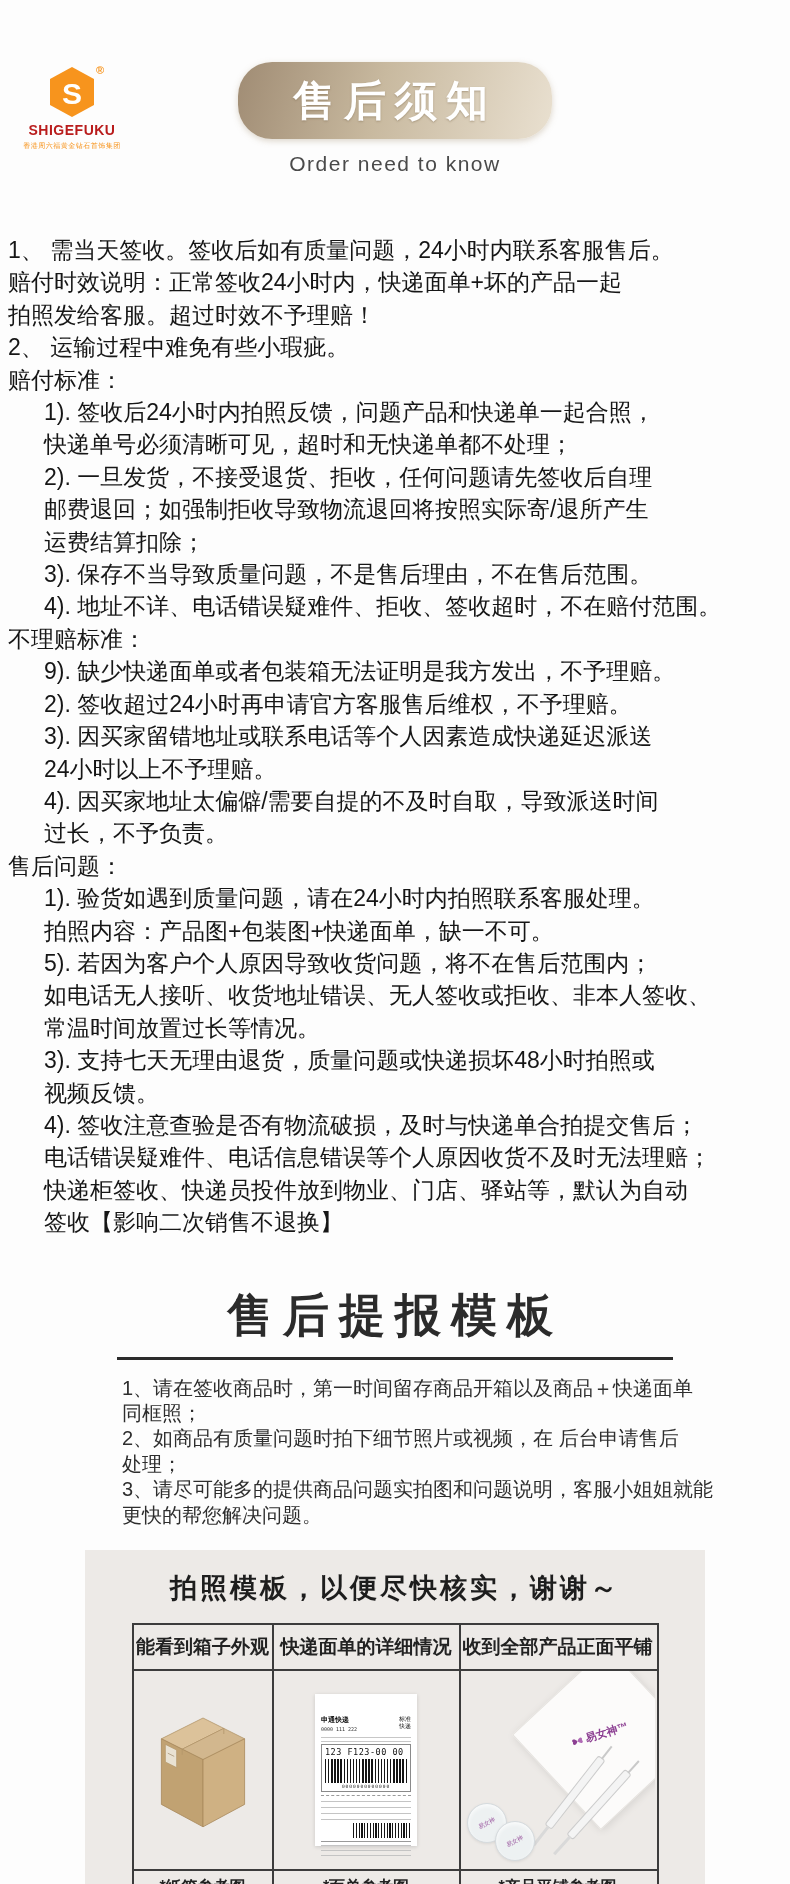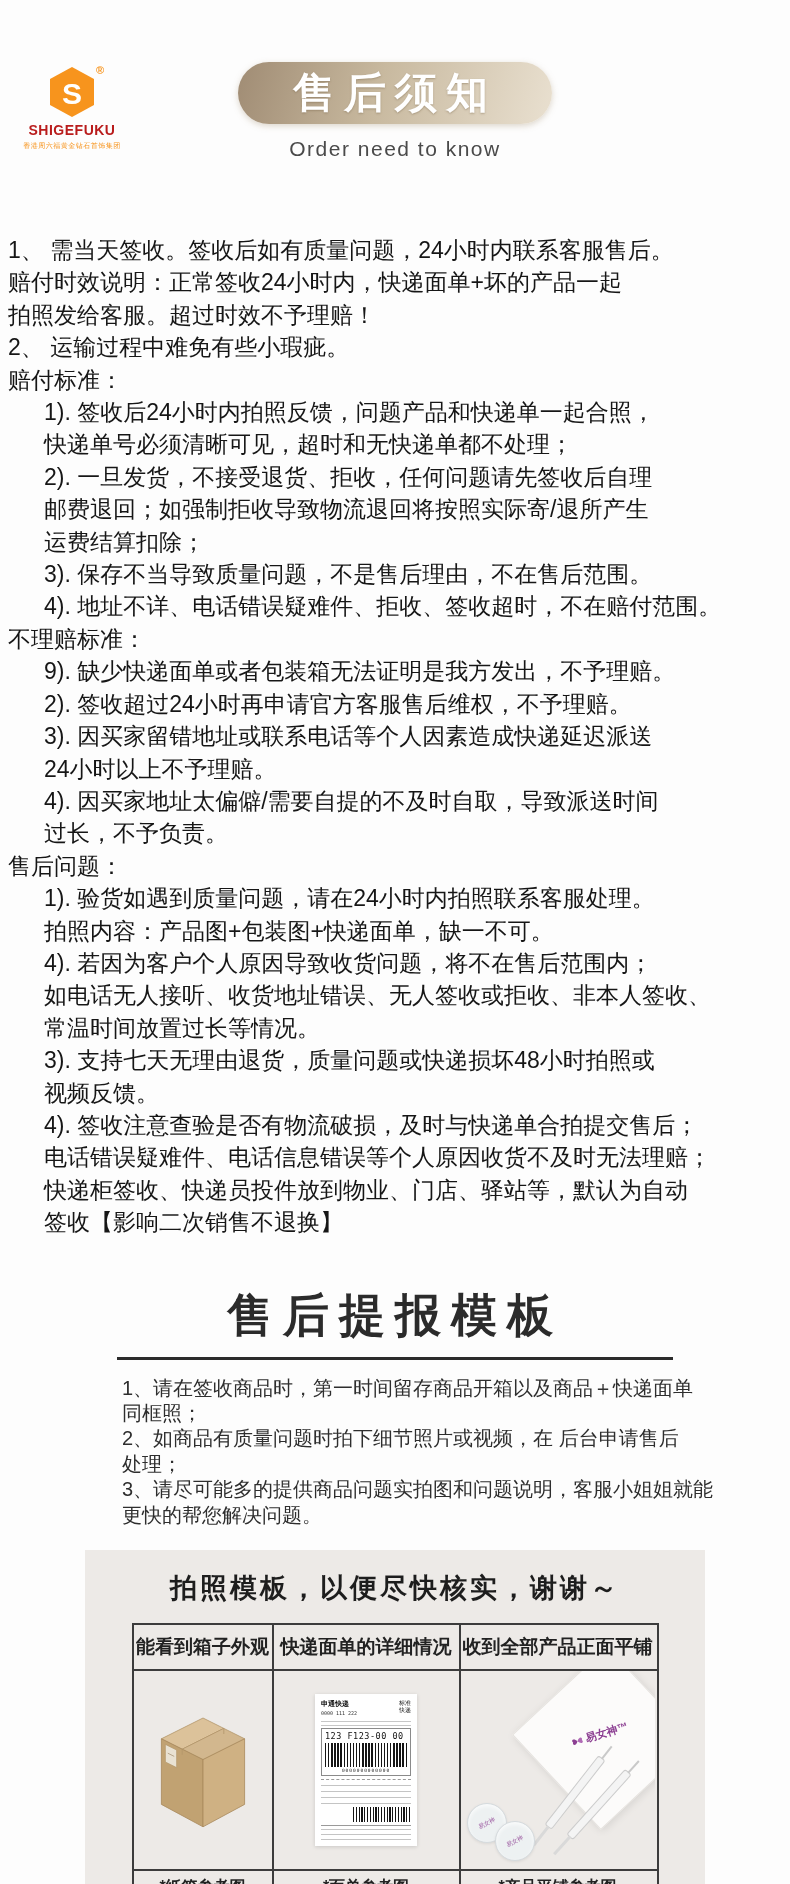--- a/index.html
+++ b/index.html
@@ -6,21 +6,21 @@
   .page{position:relative;width:790px;height:1884px;margin:0 auto;background:#fdfdfd;
         font-family:"Liberation Sans","DejaVu Sans",sans-serif;color:#1a1a1a;overflow:hidden;}
   
   .logo{position:absolute;left:12px;top:4px;width:120px;text-align:center;}
   .logo .hexwrap{position:relative;display:inline-block;width:56px;height:52px;}
   .logo .reg{position:absolute;right:-4px;top:-2px;font-size:11px;color:#f7941d;font-weight:bold;}
   .logo .brandname{font-size:14px;font-weight:bold;color:#b91c1c;letter-spacing:.5px;margin-top:0;}
   .logo .tagline{font-size:7px;color:#f7941d;margin-top:3px;letter-spacing:.5px;white-space:nowrap;}
   
   .header{position:relative;height:162px;}
-  .pill{width:314px;height:62px;margin:0 auto;margin-top:62px;border-radius:34px;
+  .pill{width:314px;height:77px;margin:0 auto;margin-top:62px;border-radius:34px;
         background:linear-gradient(105deg,#a08c74 0%,#c8b99f 45%,#e9e0d0 100%);
         box-shadow:0 2px 6px rgba(160,140,110,.35);
         display:flex;align-items:center;justify-content:center;}
   .pill span{color:#fff;font-size:42px;font-weight:bold;letter-spacing:9px;text-shadow:0 1px 2px rgba(120,100,70,.45);}
   .subtitle{text-align:center;margin-top:13px;font-size:21px;color:#4a4a4a;letter-spacing:1.5px;font-weight:500;}
   
   .notice{margin-top:10px;padding-left:8px;font-size:23px;line-height:32.4px;color:#161616;}
   .notice div{white-space:nowrap;}
   .notice .ind{padding-left:36px;}
   
@@ -36,21 +36,21 @@
   .grow > div{border-right:2px solid #3c3c3c;display:flex;align-items:center;justify-content:center;}
   .grow > div:last-child{border-right:none;}
   .ghead{height:44px;border-bottom:2px solid #3c3c3c;}
   .ghead div{font-size:19px;font-weight:bold;color:#222;}
   .gimgs{height:198px;border-bottom:2px solid #3c3c3c;}
   .gimgs > div{position:relative;overflow:hidden;}
   .gcap{height:32px;}
   .gcap div{font-size:16px;font-weight:bold;color:#222;}
   
   .waybill{width:102px;height:152px;background:#fff;box-shadow:0 1px 4px rgba(0,0,0,.15);
-           box-sizing:border-box;padding:5px 6px;font-family:"DejaVu Sans Mono",monospace;}
+           box-sizing:border-box;padding:21px 6px;font-family:"DejaVu Sans Mono",monospace;}
   .wb-head{display:flex;justify-content:space-between;align-items:flex-start;}
   .wb-courier{font-size:7px;font-weight:bold;color:#111;white-space:nowrap;}
   .wb-num{font-size:5px;color:#333;white-space:nowrap;margin-top:1px;}
   .wb-svc{font-size:6px;color:#222;text-align:right;line-height:7px;white-space:pre-line;}
   .wb-fine{height:8px;margin-top:2px;background:repeating-linear-gradient(0deg,#b9b9b9 0 1px,transparent 1px 4px);opacity:.8;}
   .wb-main{border:1px solid #8a8a8a;margin-top:2px;padding:2px 3px;}
   .wb-code{font-size:8.5px;color:#111;letter-spacing:.5px;white-space:nowrap;}
   .wb-bar1{height:24px;margin-top:2px;background:repeating-linear-gradient(90deg,#151515 0 1.4px,transparent 1.4px 3.1px);}
   .wb-digits{font-size:4.5px;text-align:center;color:#222;margin-top:1px;letter-spacing:1px;}
   .wb-sec{border-top:1px dashed #9a9a9a;margin-top:3px;padding-top:2px;}
@@ -114,21 +114,21 @@
       <div>不理赔标准：</div>
       <div class="ind">9). 缺少快递面单或者包装箱无法证明是我方发出，不予理赔。</div>
       <div class="ind">2). 签收超过24小时再申请官方客服售后维权，不予理赔。</div>
       <div class="ind">3). 因买家留错地址或联系电话等个人因素造成快递延迟派送</div>
       <div class="ind">24小时以上不予理赔。</div>
       <div class="ind">4). 因买家地址太偏僻/需要自提的不及时自取，导致派送时间</div>
       <div class="ind">过长，不予负责。</div>
       <div>售后问题：</div>
       <div class="ind">1). 验货如遇到质量问题，请在24小时内拍照联系客服处理。</div>
       <div class="ind">拍照内容：产品图+包装图+快递面单，缺一不可。</div>
-      <div class="ind">4). 若因为客户个人原因导致收货问题，将不在售后范围内；</div>
+      <div class="ind">5). 若因为客户个人原因导致收货问题，将不在售后范围内；</div>
       <div class="ind">如电话无人接听、收货地址错误、无人签收或拒收、非本人签收、</div>
       <div class="ind">常温时间放置过长等情况。</div>
       <div class="ind">3). 支持七天无理由退货，质量问题或快递损坏48小时拍照或</div>
       <div class="ind">视频反馈。</div>
       <div class="ind">4). 签收注意查验是否有物流破损，及时与快递单合拍提交售后；</div>
       <div class="ind">电话错误疑难件、电话信息错误等个人原因收货不及时无法理赔；</div>
       <div class="ind">快递柜签收、快递员投件放到物业、门店、驿站等，默认为自动</div>
       <div class="ind">签收【影响二次销售不退换】</div>
     </div>
 

